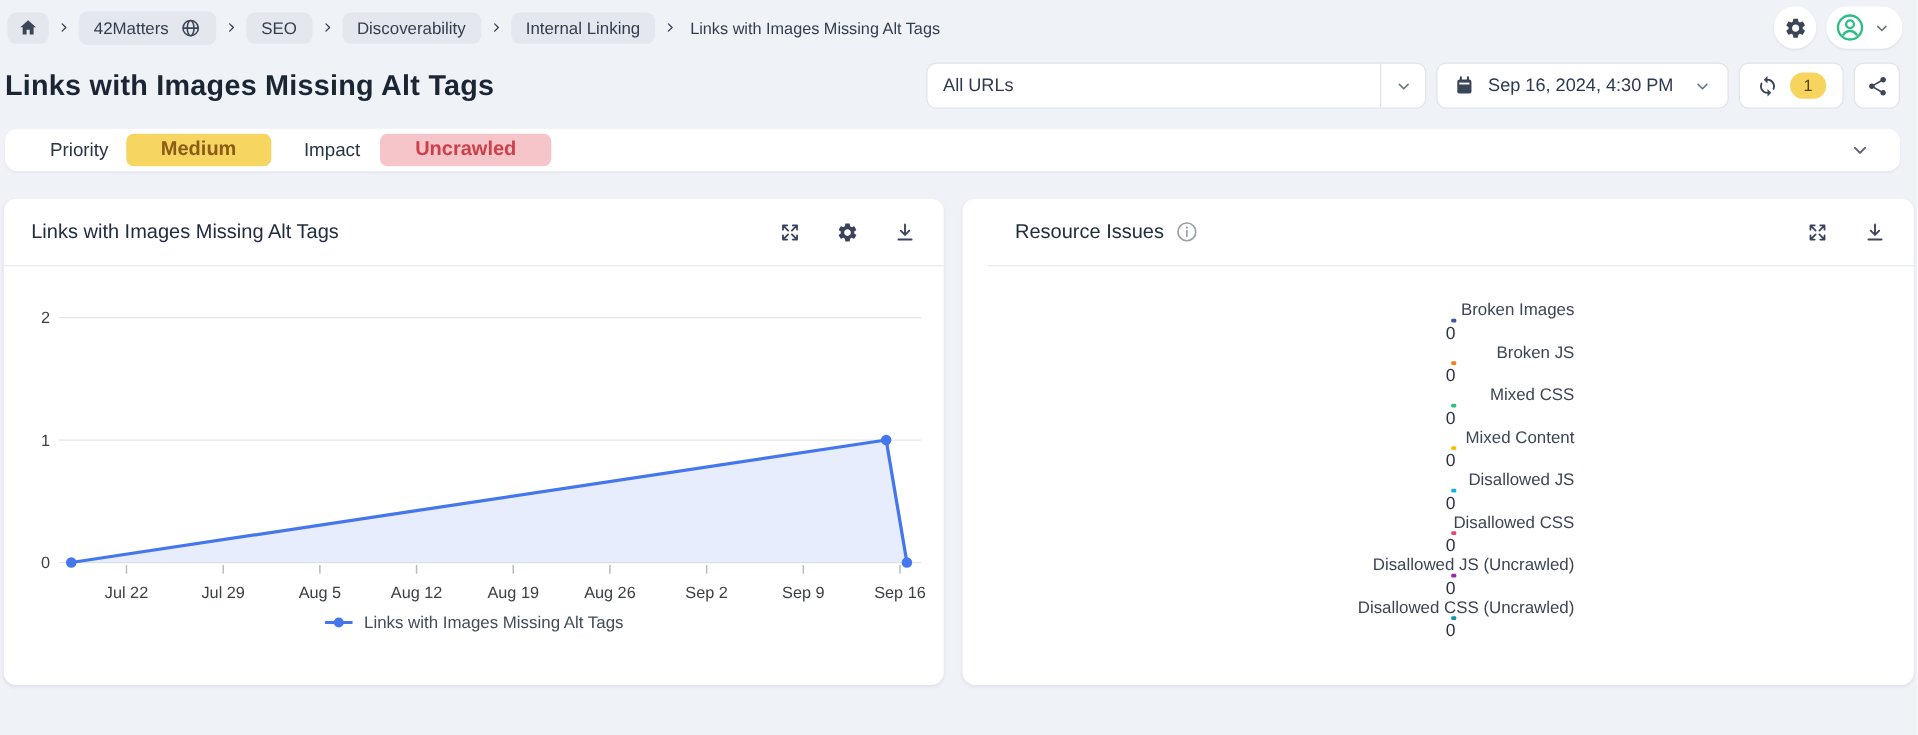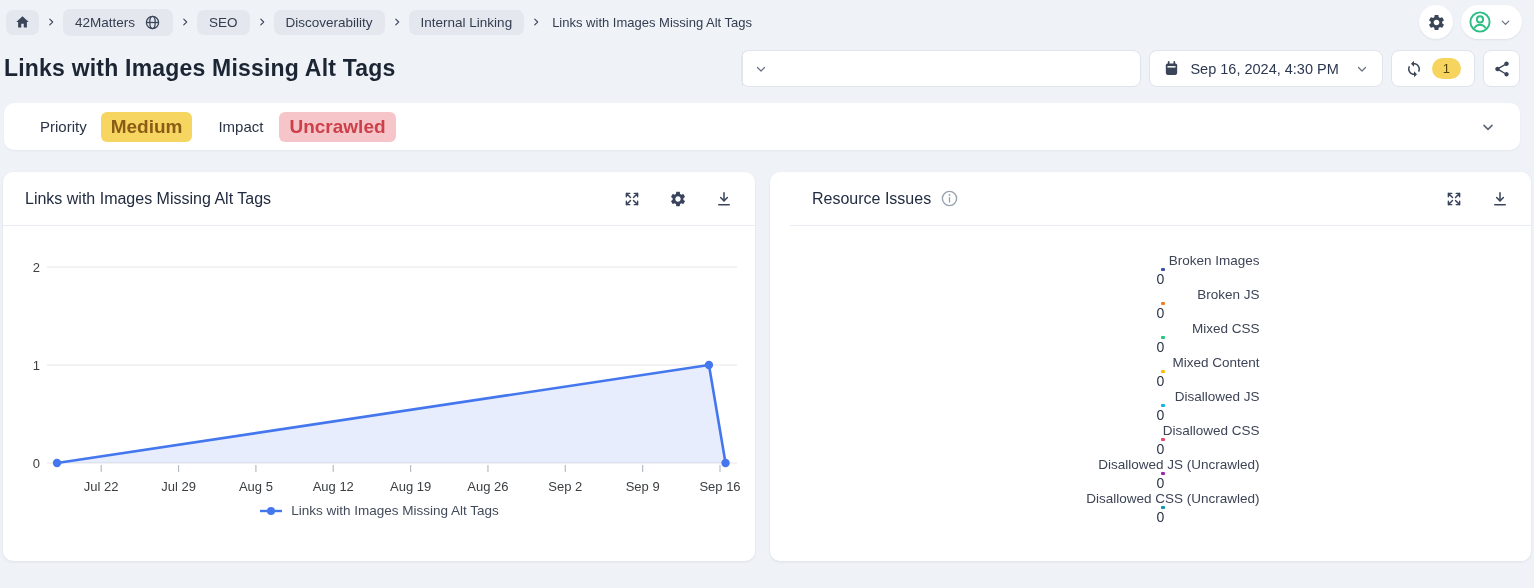--- a/index.html
+++ b/index.html
@@ -31,25 +31,25 @@
                  align-items: center; justify-content: center; color: #6b7482; }
   .ctl-btn { height: 37px; background: #fff; border: 1px solid #e0e4eb; border-radius: 8px;
              display: flex; align-items: center; cursor: pointer; color: #2c3850; }
   .date-btn { gap: 10px; padding: 0 13px; font-size: 14.5px; }
   .date-btn .chev { color: #6b7482; margin-left: 6px; display: flex; }
   .refresh-btn { gap: 9px; padding: 0 13px; color: #3a4558; }
   .badge-count { background: #f6d45e; color: #564410; border-radius: 11px; padding: 3px 11px; font-size: 13px; }
   .share-btn { width: 37px; justify-content: center; color: #3a4558; }
 
   
-  .meta-bar { margin: 16px 14px 0 4px; background: #fff; border-radius: 10px; height: 47px;
+  .meta-bar { margin: 16px 14px 0 4px; background: #fff; border-radius: 10px; height: 34px;
               display: flex; align-items: center; padding: 0 24px 0 36px; gap: 14px;
               box-shadow: 0 1px 2px rgba(20,30,60,.05); }
   .meta-label { font-size: 15px; color: #2a3447; }
-  .badge { border-radius: 6px; padding: 4px 10px; font-size: 19px; font-weight: bold; }
+  .badge { border-radius: 6px; padding: 4px 28px; font-size: 16px; font-weight: bold; }
   .badge-medium { background: #f7d561; color: #8a5c15; }
   .badge-negative { background: #f6c5c9; color: #cc4049; margin-left: 2px; }
   .meta-label.impact { margin-left: 12px; }
   .meta-chevron { margin-left: auto; color: #5a6475; display: flex; cursor: pointer; }
 
   
   .cards { display: flex; gap: 15px; margin: 22px 3px 0 3px; }
   .card { background: #fff; border-radius: 10px; box-shadow: 0 1px 3px rgba(24,39,75,.08); height: 389px; }
   .card-trend { width: 752px; flex: none; }
   .card-resource { flex: 1; padding-left: 20px; }
@@ -152,20 +152,21 @@
             </svg>
         </span>
       </span>
     </span>
   </div>
 
   <div class="title-row">
     <div class="page-title">Links with Images Missing Alt Tags</div>
     <div class="controls">
       <div class="select">
+        <span class="select-value">All URLs</span>
         <span class="select-chev">
           <svg width="14" height="14" viewBox="0 0 24 24">
               <path d="M6 9.5l6 6 6-6" stroke="currentColor" stroke-width="2.2" fill="none" stroke-linecap="round" stroke-linejoin="round"></path>
             </svg>
         </span>
       </div>
       <div class="ctl-btn date-btn">
         <span style="display:flex;color:#3a4558">
           <svg width="17" height="17" viewBox="0 0 24 24">
               <path d="M8 2.5v4M16 2.5v4" stroke="currentColor" stroke-width="2.4" stroke-linecap="round"></path>

